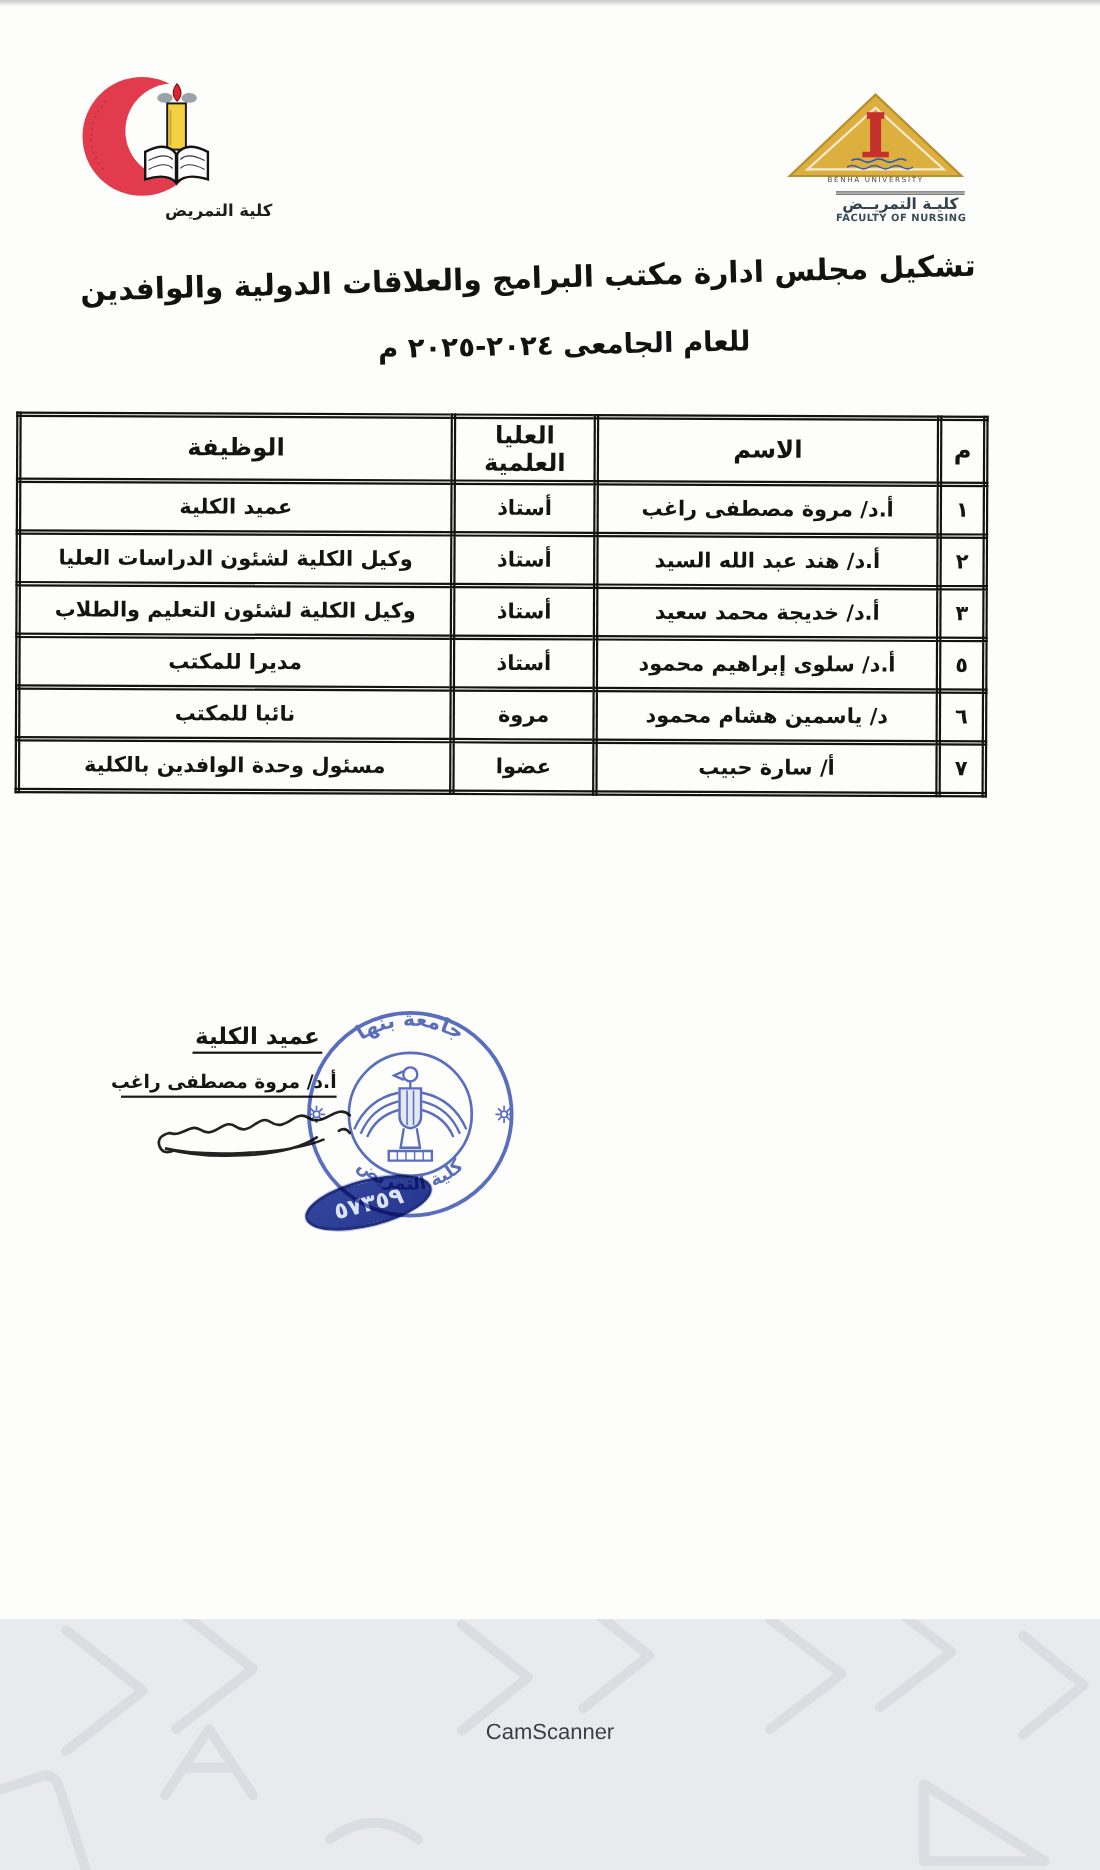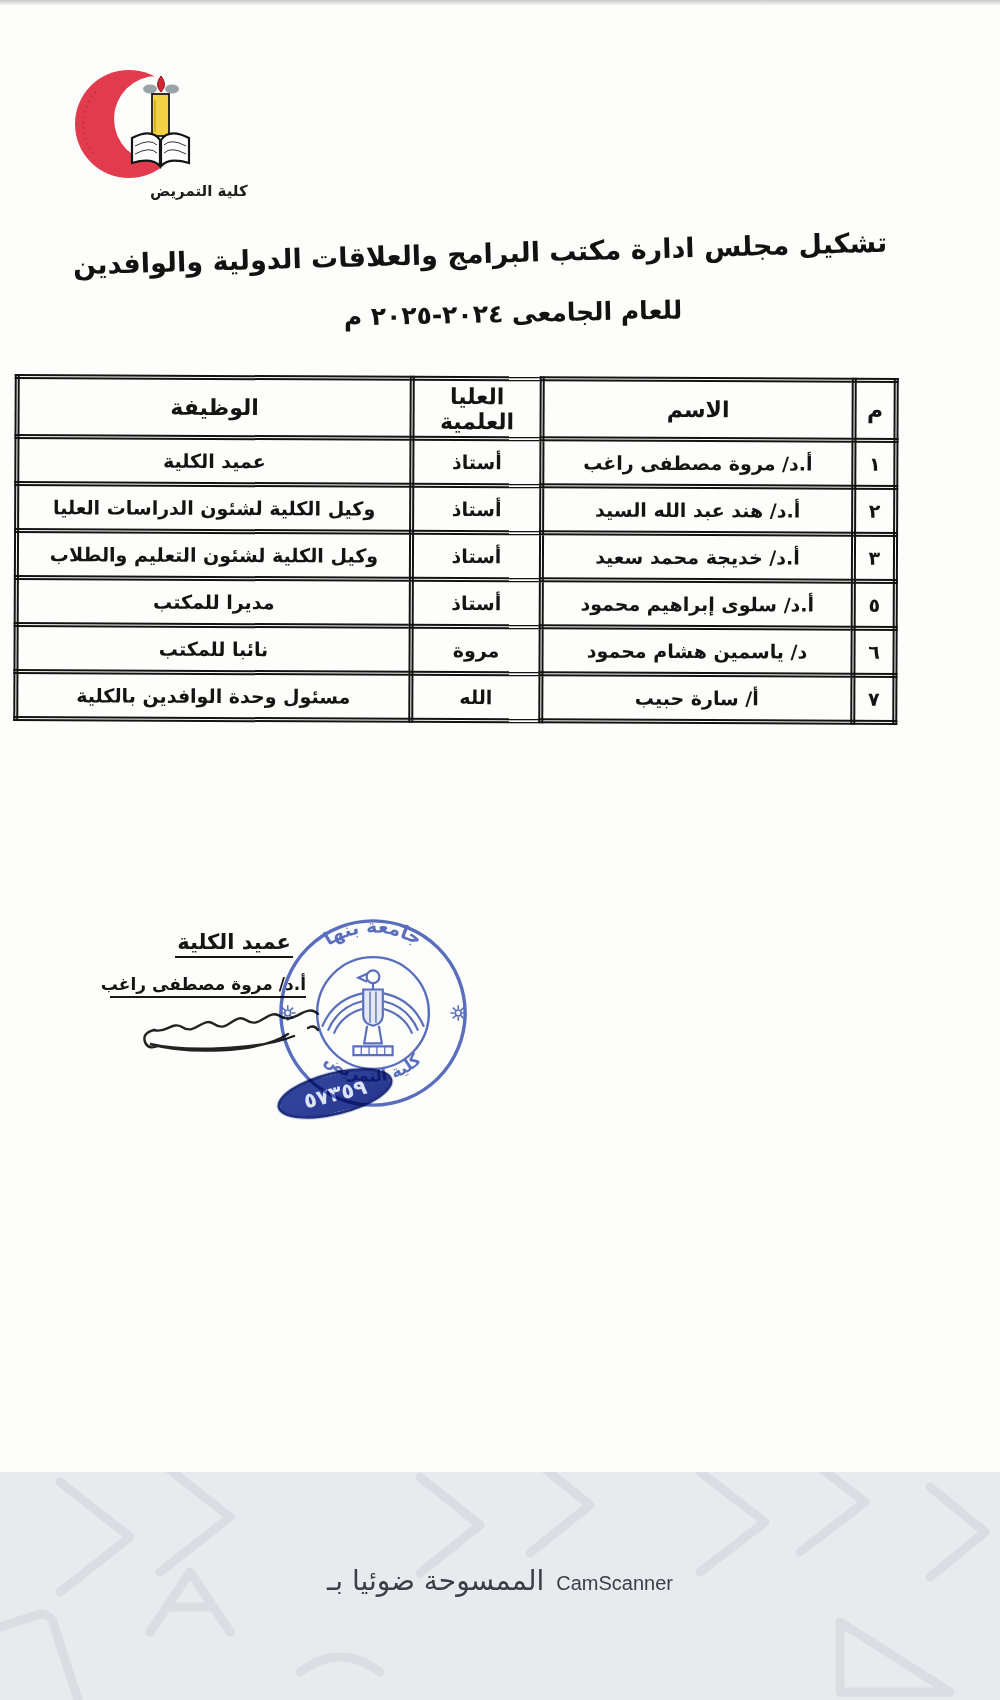--- a/index.html
+++ b/index.html
@@ -122,20 +122,36 @@
       <rect x="80" y="32" width="17" height="42" fill="#f2d243" stroke="#1a1a1a" stroke-width="1.8"></rect>
       <line x1="83" y1="38" x2="83" y2="70" stroke="#caa52a" stroke-width="1.5"></line>
       <path d="M60,76 Q80,66 88,78 L88,104 Q80,95 60,101 Z" fill="#ffffff" stroke="#141414" stroke-width="2.2"></path>
       <path d="M117,76 Q97,66 89,78 L89,104 Q97,95 117,101 Z" fill="#ffffff" stroke="#141414" stroke-width="2.2"></path>
       <path d="M63,84 Q78,76 85,83 M63,92 Q78,84 85,91" fill="none" stroke="#333" stroke-width="1"></path>
       <path d="M114,84 Q99,76 92,83 M114,92 Q99,84 92,91" fill="none" stroke="#333" stroke-width="1"></path>
     </svg>
     <div class="lbl">كلية التمريض</div>
   </div>
 
+  <div class="logo-right">
+    <svg width="165" height="84" viewBox="0 0 165 84">
+      <polygon points="84,2 162,76 6,76" fill="#dcaf3e" stroke="#b8912c" stroke-width="2"></polygon>
+      <polygon points="84,14 146,70 22,70" fill="none" stroke="#f7ecd2" stroke-width="2"></polygon>
+      <rect x="76" y="18" width="16" height="6" fill="#c4312c"></rect>
+      <rect x="79" y="22" width="10" height="34" fill="#c4312c"></rect>
+      <rect x="72" y="54" width="24" height="5" fill="#c4312c"></rect>
+      <path d="M62,62 q5,-3 10,0 t10,0 t10,0 t10,0 t10,0" fill="none" stroke="#3a5fb0" stroke-width="1.6"></path>
+      <path d="M58,68 q5,-3 10,0 t10,0 t10,0 t10,0 t10,0 t10,0" fill="none" stroke="#3a5fb0" stroke-width="1.4"></path>
+      <text x="84" y="81" text-anchor="middle" font-size="6.5" letter-spacing="1.5" fill="#4a4a4a">BENHA UNIVERSITY</text>
+    </svg>
+    <div class="labels">
+      <div class="ar">كليـة التمريــض</div>
+      <div class="en">FACULTY OF NURSING</div>
+    </div>
+  </div>
 
   <div class="title1" dir="rtl">تشكيل مجلس ادارة مكتب البرامج والعلاقات الدولية والوافدين</div>
   <div class="title2" dir="rtl">للعام الجامعى ٢٠٢٤-٢٠٢٥ م</div>
 
   <div class="tbl-wrap">
     <table class="doc">
       <colgroup>
           <col style="width:42px">
           <col style="width:312px">
           <col style="width:130px">
@@ -174,21 +190,21 @@
       </tr>
       <tr>
         <td>٦</td>
         <td>د/ ياسمين هشام محمود</td>
         <td class="deg">مروة</td>
         <td>نائبا للمكتب</td>
       </tr>
       <tr>
         <td>٧</td>
         <td>أ/ سارة حبيب</td>
-        <td class="deg">الله</td>
+        <td class="deg">عضوا</td>
         <td>مسئول وحدة الوافدين  بالكلية</td>
       </tr>
     </tbody>
       </table>
   </div>
 
   <div class="sig-title" dir="rtl">عميد الكلية</div>
   <div class="sig-name" dir="rtl">أ.د/ مروة مصطفى راغب</div>
   <svg class="sig-scribble" width="205" height="72" viewBox="0 0 205 72">
     <g fill="none" stroke="#222222" stroke-width="2.4" stroke-linecap="round">
@@ -253,16 +269,15 @@
       <path d="M700,0 l65,50 l-65,50"></path>
       <path d="M800,-20 l65,50 l-65,50"></path>
       <path d="M930,15 l55,45 l-55,45"></path>
       <path d="M150,160 l40,-60 l40,60 M168,135 h44"></path>
       <path d="M840,150 l110,70 h-110 Z"></path>
       <rect x="-20" y="150" width="90" height="120" rx="12" transform="rotate(-18 25 210)"></rect>
       <path d="M300,200 q40,-30 80,0"></path>
     </g>
   </svg>
   <div class="cam-line">
-    <span class="ar-part" dir="rtl">الممسوحة ضوئيا بـ</span>
     <span class="lat-part">CamScanner</span>
   </div>
 </div>
 
 </body></html>

